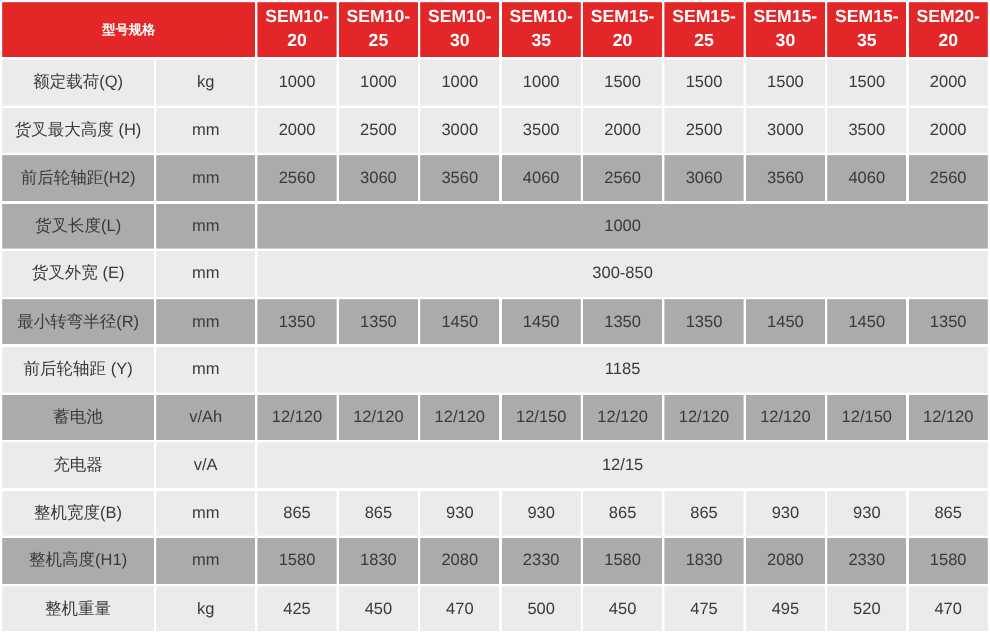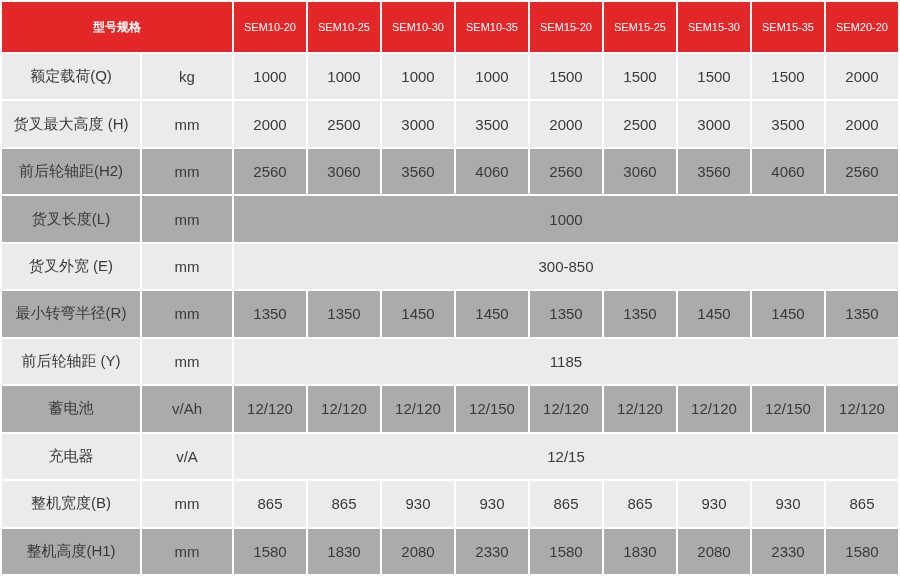--- a/index.html
+++ b/index.html
@@ -38,22 +38,22 @@
   thead tr{height:52px;}
   th.spec{
     background:var(--header-bg);
     color:var(--header-text);
     font-size:12px;
     font-weight:bold;
   }
   th.model{
     background:var(--header-bg);
     color:var(--header-text);
-    font-size:11px;
-    font-weight:normal;
+    font-size:16px;
+    font-weight:bold;
     line-height:1.35;
     padding:0 7px;
     white-space:normal;
     word-break:normal;
   }
   tbody td{
     font-size:15px;
     color:var(--body-text);
   }
   tr.light td{background:var(--row-light);}
@@ -196,15 +196,28 @@
           <td class="value">1580</td>
           <td class="value">1830</td>
           <td class="value">2080</td>
           <td class="value">2330</td>
           <td class="value">1580</td>
           <td class="value">1830</td>
           <td class="value">2080</td>
           <td class="value">2330</td>
           <td class="value">1580</td>
         </tr>
+        <tr class="light">
+          <td class="label">整机重量</td>
+          <td class="unit">kg</td>
+          <td class="value">425</td>
+          <td class="value">450</td>
+          <td class="value">470</td>
+          <td class="value">500</td>
+          <td class="value">450</td>
+          <td class="value">475</td>
+          <td class="value">495</td>
+          <td class="value">520</td>
+          <td class="value">470</td>
+        </tr>
       </tbody>
   </table>
 </div>
 
 </body></html>

